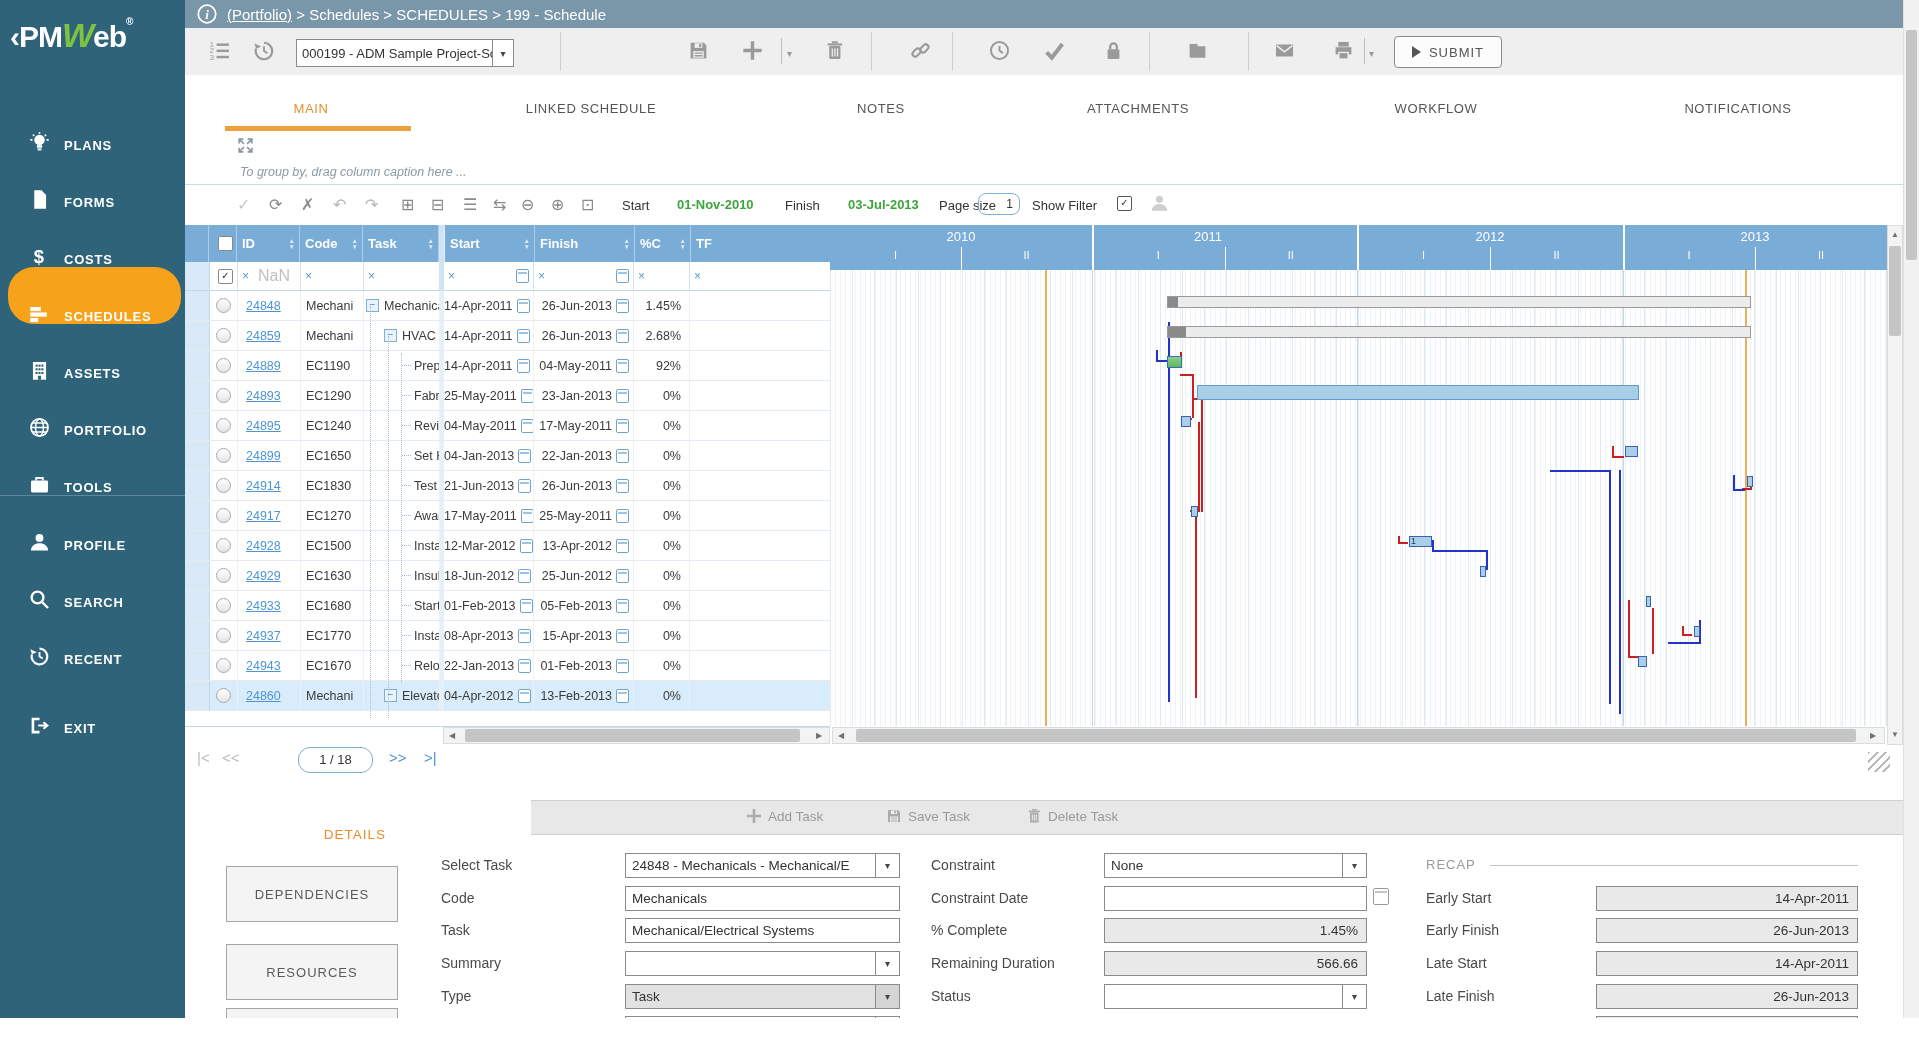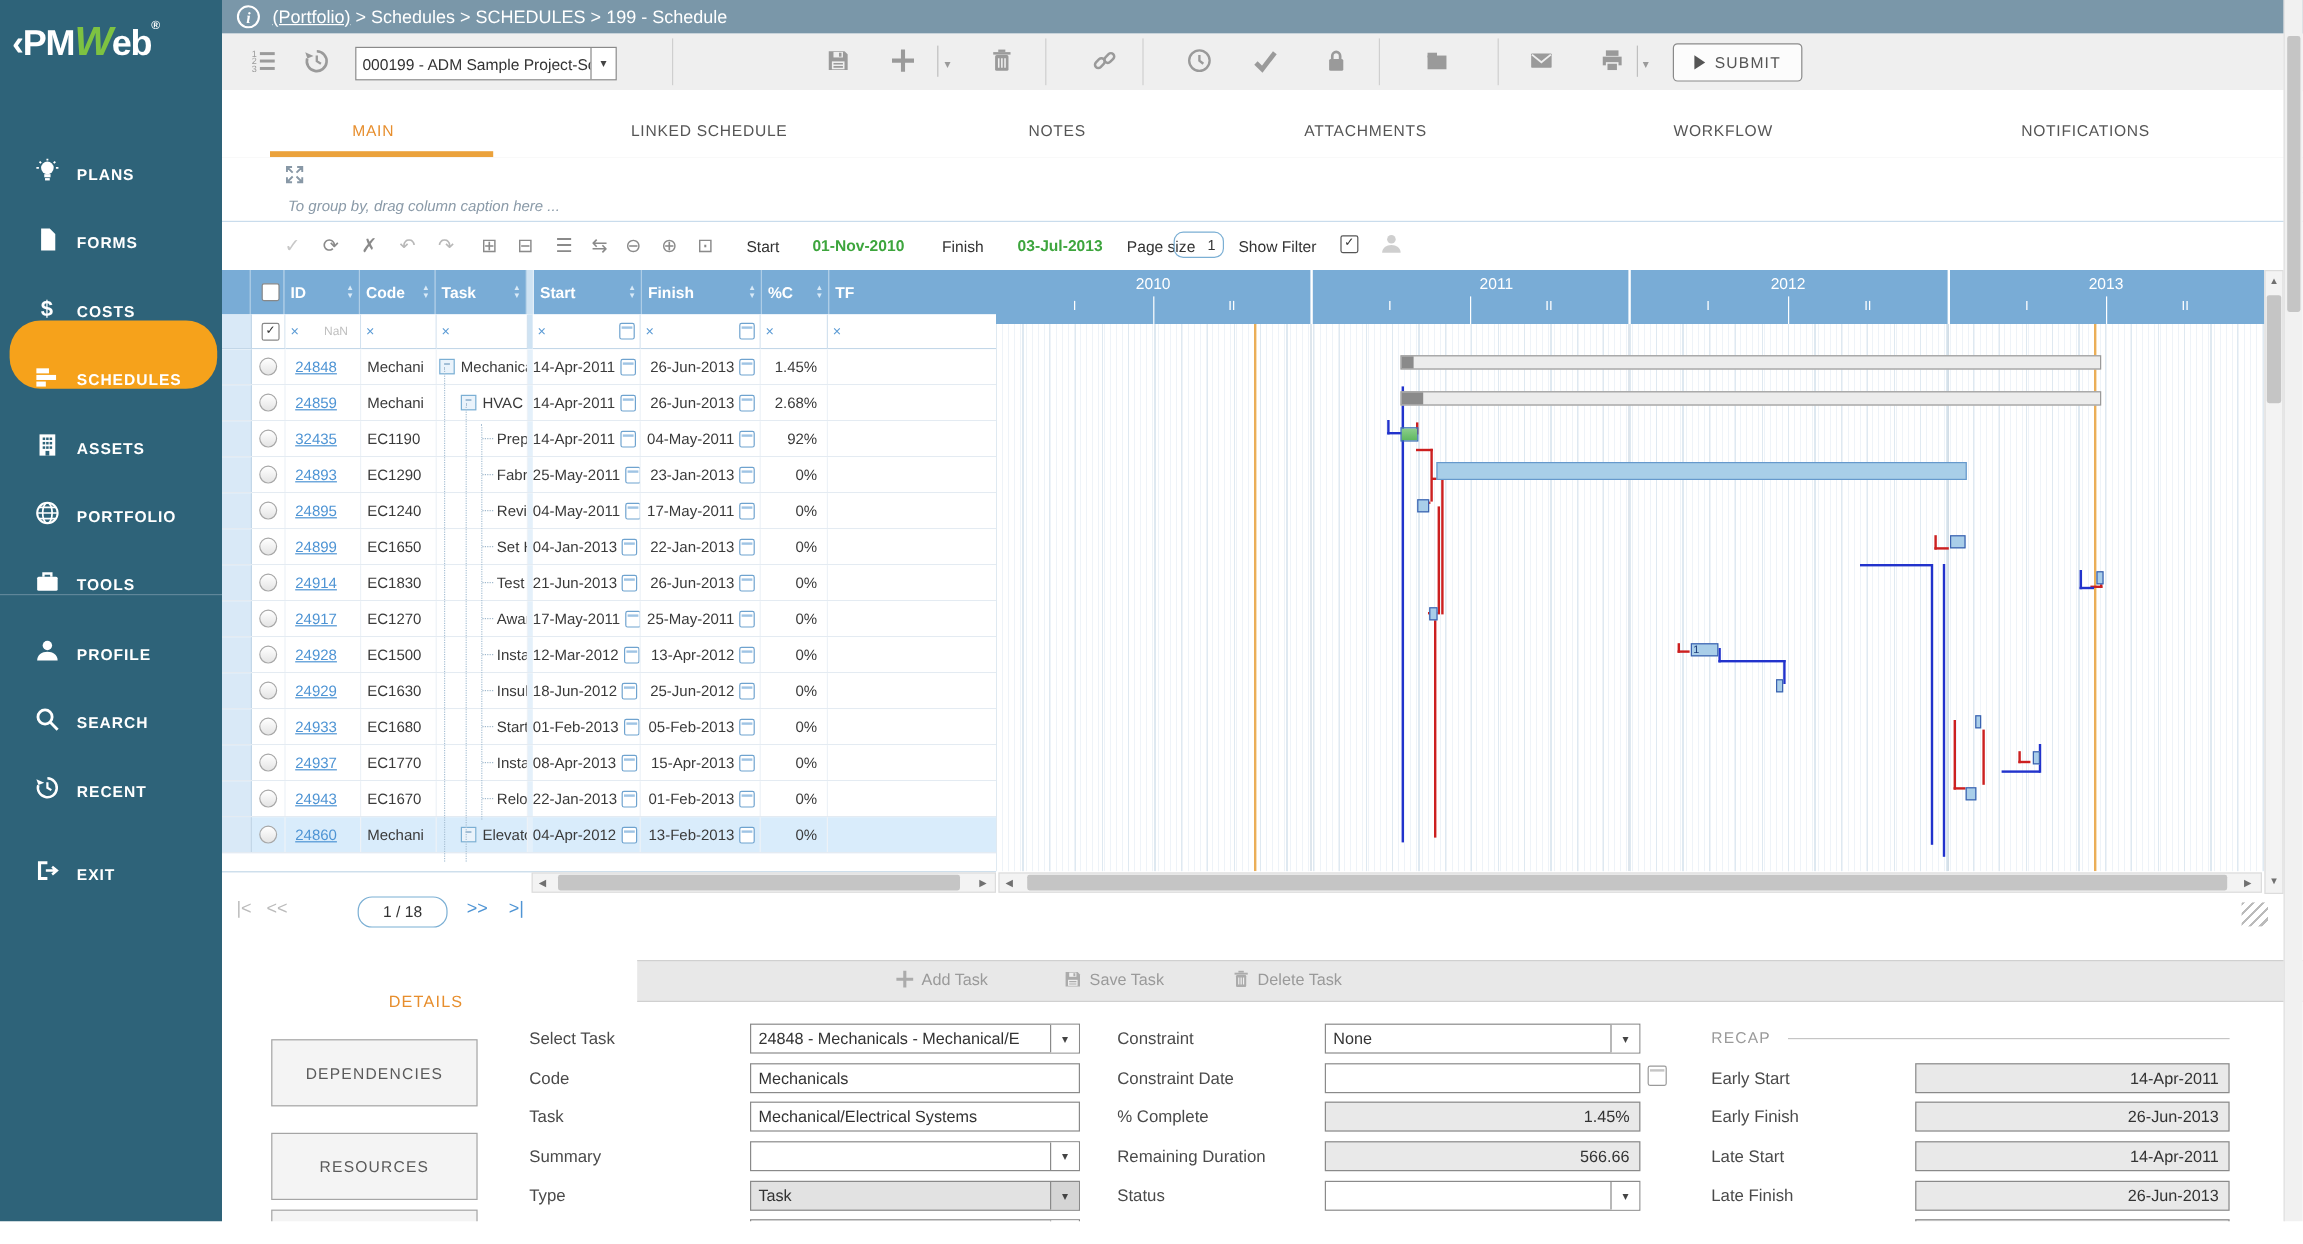--- a/index.html
+++ b/index.html
@@ -38,21 +38,21 @@
   #gridtoolbar{position:absolute;left:185px;top:185px;width:1734px;height:40px;background:#fff;}
   .gt-ic{position:absolute;top:10px;font-size:16px;color:#8A8A8A;cursor:pointer;}
   .gt-label{position:absolute;top:13px;font-size:13px;color:#333;}
   .gt-date{position:absolute;top:12px;font-size:13px;font-weight:bold;color:#3DA53D;}
   #pagesize-input{position:absolute;left:793px;top:8px;width:34px;height:20px;border:1px solid #7BAFD4;border-radius:8px;font-size:12px;text-align:right;padding-right:6px;color:#333;line-height:20px;}
   
   .thead-cell{height:37px;box-sizing:border-box;display:flex;align-items:center;background:#79ACD6;border-right:1px solid rgba(255,255,255,.4);color:#fff;font-size:13px;font-weight:bold;padding-left:5px;cursor:pointer;}
   .sort{display:inline-flex;flex-direction:column;font-size:6.5px;line-height:5.5px;color:#D9EAF7;margin-left:auto;margin-right:4px;}
   .tfilter-cell{height:29px;box-sizing:border-box;display:flex;align-items:center;background:#fff;border-right:1px solid #D3E2EF;border-bottom:1px solid #C3D7E8;padding-left:4px;cursor:text;}
   .fx{color:#5B9BD5;font-size:12px;margin-right:3px;cursor:pointer;}
-  .nan{color:#C0C0C0;font-size:10px;margin-left:auto;margin-right:10px;}
+  .nan{color:#C0C0C0;font-size:16px;margin-left:auto;margin-right:10px;}
   .trow{display:flex;height:30px;box-sizing:border-box;border-bottom:1px solid #E4EBF2;background:#fff;cursor:pointer;}
   .trow.sel{background:#D9ECFB;}
   .tcell{box-sizing:border-box;height:100%;display:flex;align-items:center;border-right:1px solid #EDF2F7;overflow:hidden;white-space:nowrap;font-size:12.5px;color:#3A3A3A;}
   .idlink{color:#4E94D4;text-decoration:underline;font-size:12.5px;margin-left:8px;}
   .radio{width:13px;height:13px;border:1px solid #A8A8A8;border-radius:50%;background:linear-gradient(#fff,#E4E4E4);margin:0 auto;}
   .cb{width:13px;height:13px;border:1px solid #888;border-radius:2px;background:#fff;font-size:10px;line-height:12px;text-align:center;color:#333;}
   .cal{width:11px;height:12px;border:1px solid #6FA3CF;border-radius:2px;position:relative;display:inline-block;flex:none;background:#fff;}
   .cal i{position:absolute;top:2px;left:1px;right:1px;height:2px;background:#9FC4E4;}
   .colbox{width:11px;height:11px;border:1px solid #7BAFD4;background:#EAF3FB;color:#4A7EA8;font-size:10px;line-height:9px;text-align:center;flex:none;}
   .dotstub{display:inline-block;width:9px;border-top:1px dotted #9FB8CC;margin-right:3px;flex:none;}
@@ -525,21 +525,21 @@
         <div class="tcell" style="width: 141px; flex: 0 0 auto;">
           <span></span>
         </div>
       </div>
       <div class="trow">
         <div style="width: 24px; flex: 0 0 auto;;background:#D9E9F7;border-right:1px solid #C3D7E8"></div>
         <div style="width: 28px; flex: 0 0 auto;;display:flex;align-items:center" class="tcell">
           <span class="radio"></span>
         </div>
         <div class="tcell" style="width: 63px; flex: 0 0 auto;">
-          <a class="idlink" href="#">32435</a>
+          <a class="idlink" href="#">24889</a>
         </div>
         <div class="tcell" style="width: 63px; flex: 0 0 auto;">
           <span style="margin-left:5px">EC1190</span>
         </div>
         <div class="tcell" style="width: 76px; flex: 0 0 auto;">
           <span class="dotstub" style="margin-left:38px"></span>
           <span>Prepa</span>
         </div>
         <div style="width: 4px; flex: 0 0 auto;;background:#E4F0FA"></div>
         <div class="tcell" style="width: 90px; flex: 0 0 auto;">
@@ -996,21 +996,21 @@
       </div>
       <div class="guide" style="left:185px;top:15px;height:412px"></div>
       <div class="guide" style="left:203px;top:45px;height:382px"></div>
       <div class="guide" style="left:216px;top:62px;height:330px"></div>
     </div>
   <div id="gantt-header">
       <div class="gh-year" style="left:131px">2010</div>
       <div class="gh-half" style="left:65.5px">I</div>
       <div class="gh-half" style="left:196.5px">II</div>
       <div class="gh-tick-m" style="left:131px"></div>
-      <div class="gh-year" style="left:417px">2011</div>
+      <div class="gh-year" style="left:378px">2011</div>
       <div class="gh-half" style="left:328.25px">I</div>
       <div class="gh-half" style="left:460.75px">II</div>
       <div class="gh-tick-y" style="left:262px"></div>
       <div class="gh-tick-m" style="left:394.5px"></div>
       <div class="gh-year" style="left:660px">2012</div>
       <div class="gh-half" style="left:593.5px">I</div>
       <div class="gh-half" style="left:726.5px">II</div>
       <div class="gh-tick-y" style="left:527px"></div>
       <div class="gh-tick-m" style="left:660px"></div>
       <div class="gh-year" style="left:925px">2013</div>

